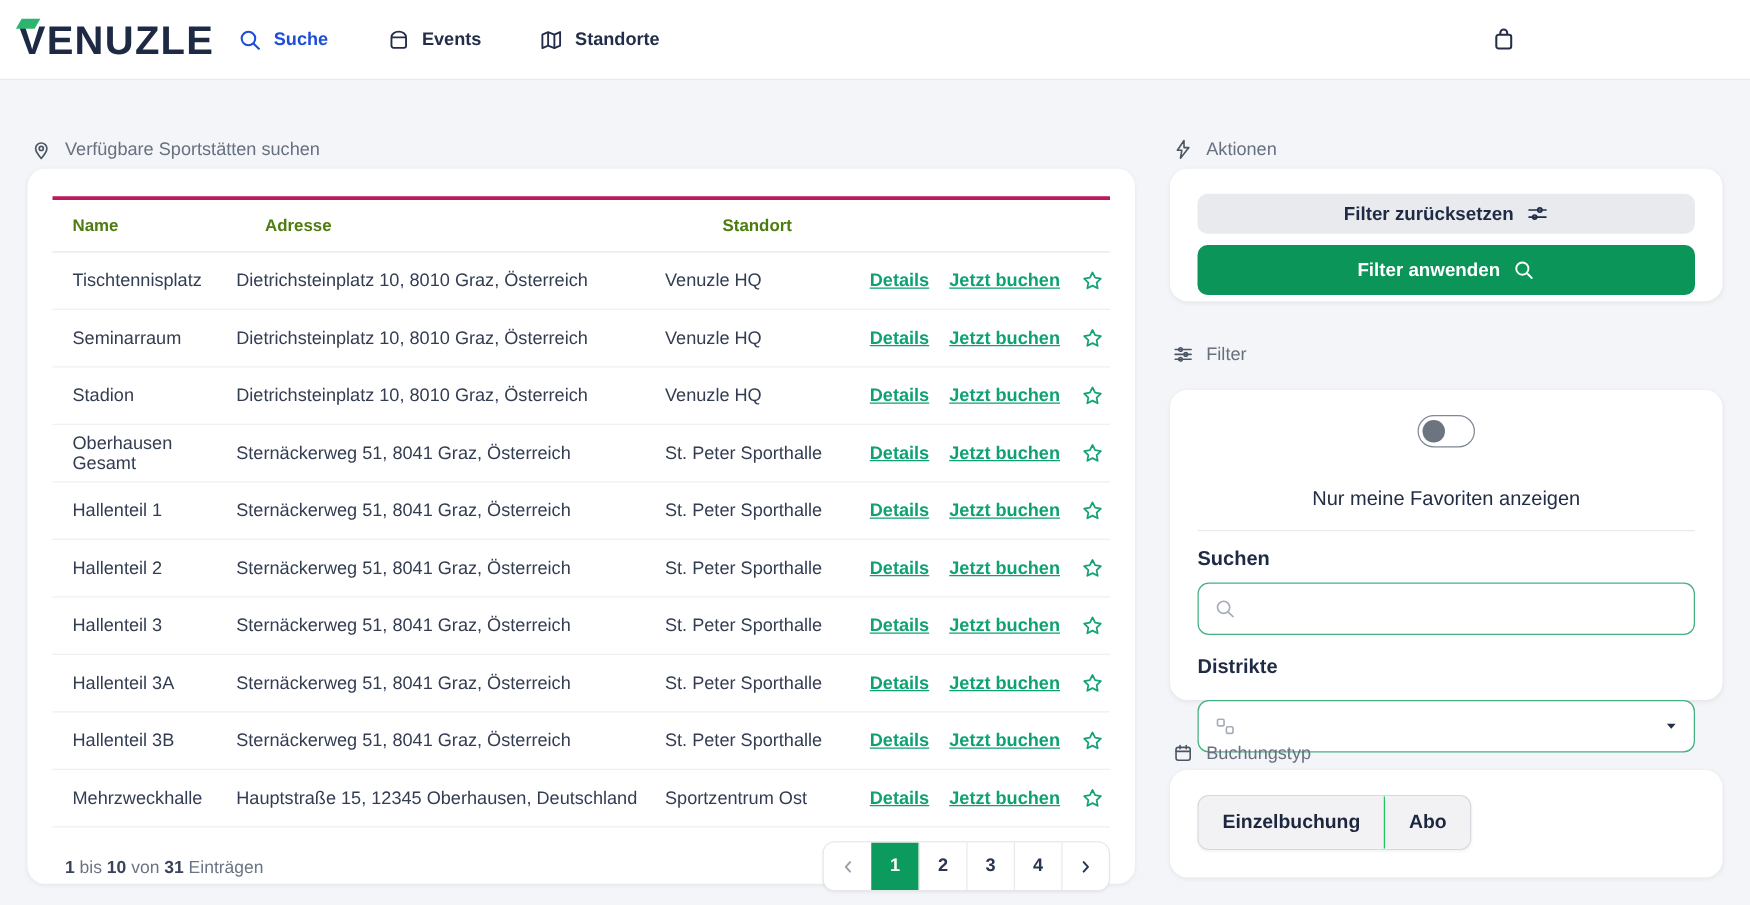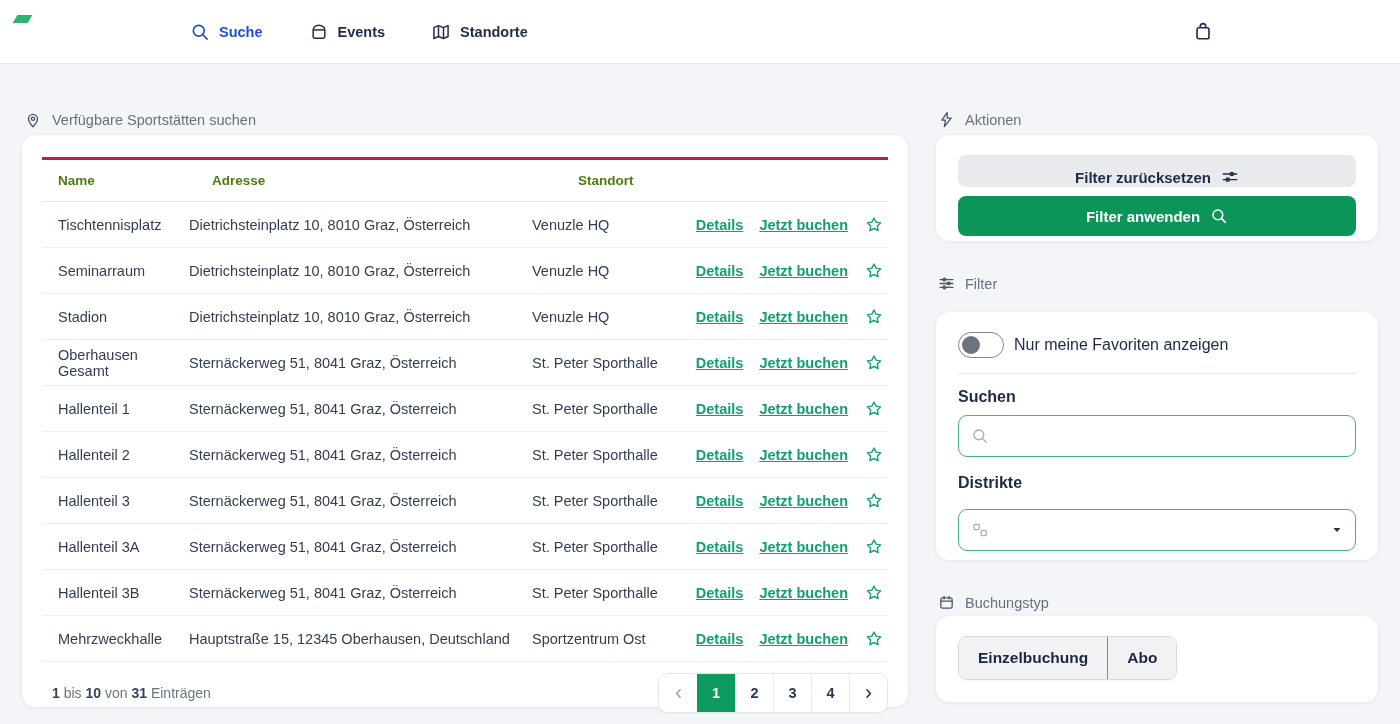--- a/index.html
+++ b/index.html
@@ -50,25 +50,25 @@
         cursor:pointer;background:#fff;box-sizing:border-box;}
   .pbtn:first-child{border-left:none;}
   .pbtn.active{background:#0d9a5e;color:#fff;}
   .pbtn.prev{color:#9aa1ad;}
 
   
   .actions-card{left:936px;top:135px;width:442px;height:106px;padding:20px 22px 0;}
   .btn{border-radius:8px;display:flex;align-items:center;justify-content:center;gap:10px;
        font-size:15px;font-weight:700;cursor:pointer;border:none;width:100%;box-sizing:border-box;
        font-family:inherit;}
-  .btn-reset{height:32px;background:#e9eaee;color:#1f2b45;margin-bottom:9px;align-items:flex-end;}
+  .btn-reset{height:32px;background:#e9eaee;color:#1f2b45;margin-bottom:9px;}
   .btn-apply{height:40px;background:#0c9558;color:#fff;}
 
   .filter-card{left:936px;top:312px;width:442px;height:248px;padding:20px 22px;}
-  .toggle-row{display:flex;align-items:center;gap:10px;}
+  .toggle-row{display:flex;align-items:center;gap:33px;flex-direction:column;}
   .toggle{width:46px;height:26px;border:1.5px solid #7f8894;border-radius:14px;background:#fff;
           position:relative;cursor:pointer;flex:0 0 auto;box-sizing:border-box;}
   .toggle .knob{position:absolute;left:3px;top:2.5px;width:18px;height:18px;border-radius:50%;
                 background:#6c7480;}
   .toggle-label{font-size:16px;color:#212c47;}
   .divider{border:none;border-top:1px solid #e9ebf0;margin:15px 0 14px;}
   .field-label{font-size:16px;font-weight:700;color:#1f2b45;margin-bottom:9px;}
   .input-box{height:42px;border:1.5px solid #45b183;border-radius:9px;background:#fff;
              display:flex;align-items:center;padding:0 12px;gap:9px;box-sizing:border-box;}
   .input-box input{border:none;outline:none;flex:1;font-size:15px;font-family:inherit;color:#212c47;
@@ -87,20 +87,21 @@
   .seg + .seg{border-left:1px solid #22c55e;}
 </style>
 </head>
 <body>
 
 <div class="page">
 
   <header class="topbar">
     <div class="logo">
       <span class="logo-accent"></span>
+      <span>VENUZLE</span>
     </div>
     <nav class="nav">
       <a class="nav-item active">
         <span style="display:flex">
           <svg width="20" height="20" viewBox="0 0 24 24" fill="none" stroke="currentColor" stroke-width="2" stroke-linecap="round">
               <circle cx="10.5" cy="10.5" r="6.5"></circle>
               <line x1="15.5" y1="15.5" x2="20.5" y2="20.5"></line>
             </svg>
         </span>
         <span>Suche</span>

